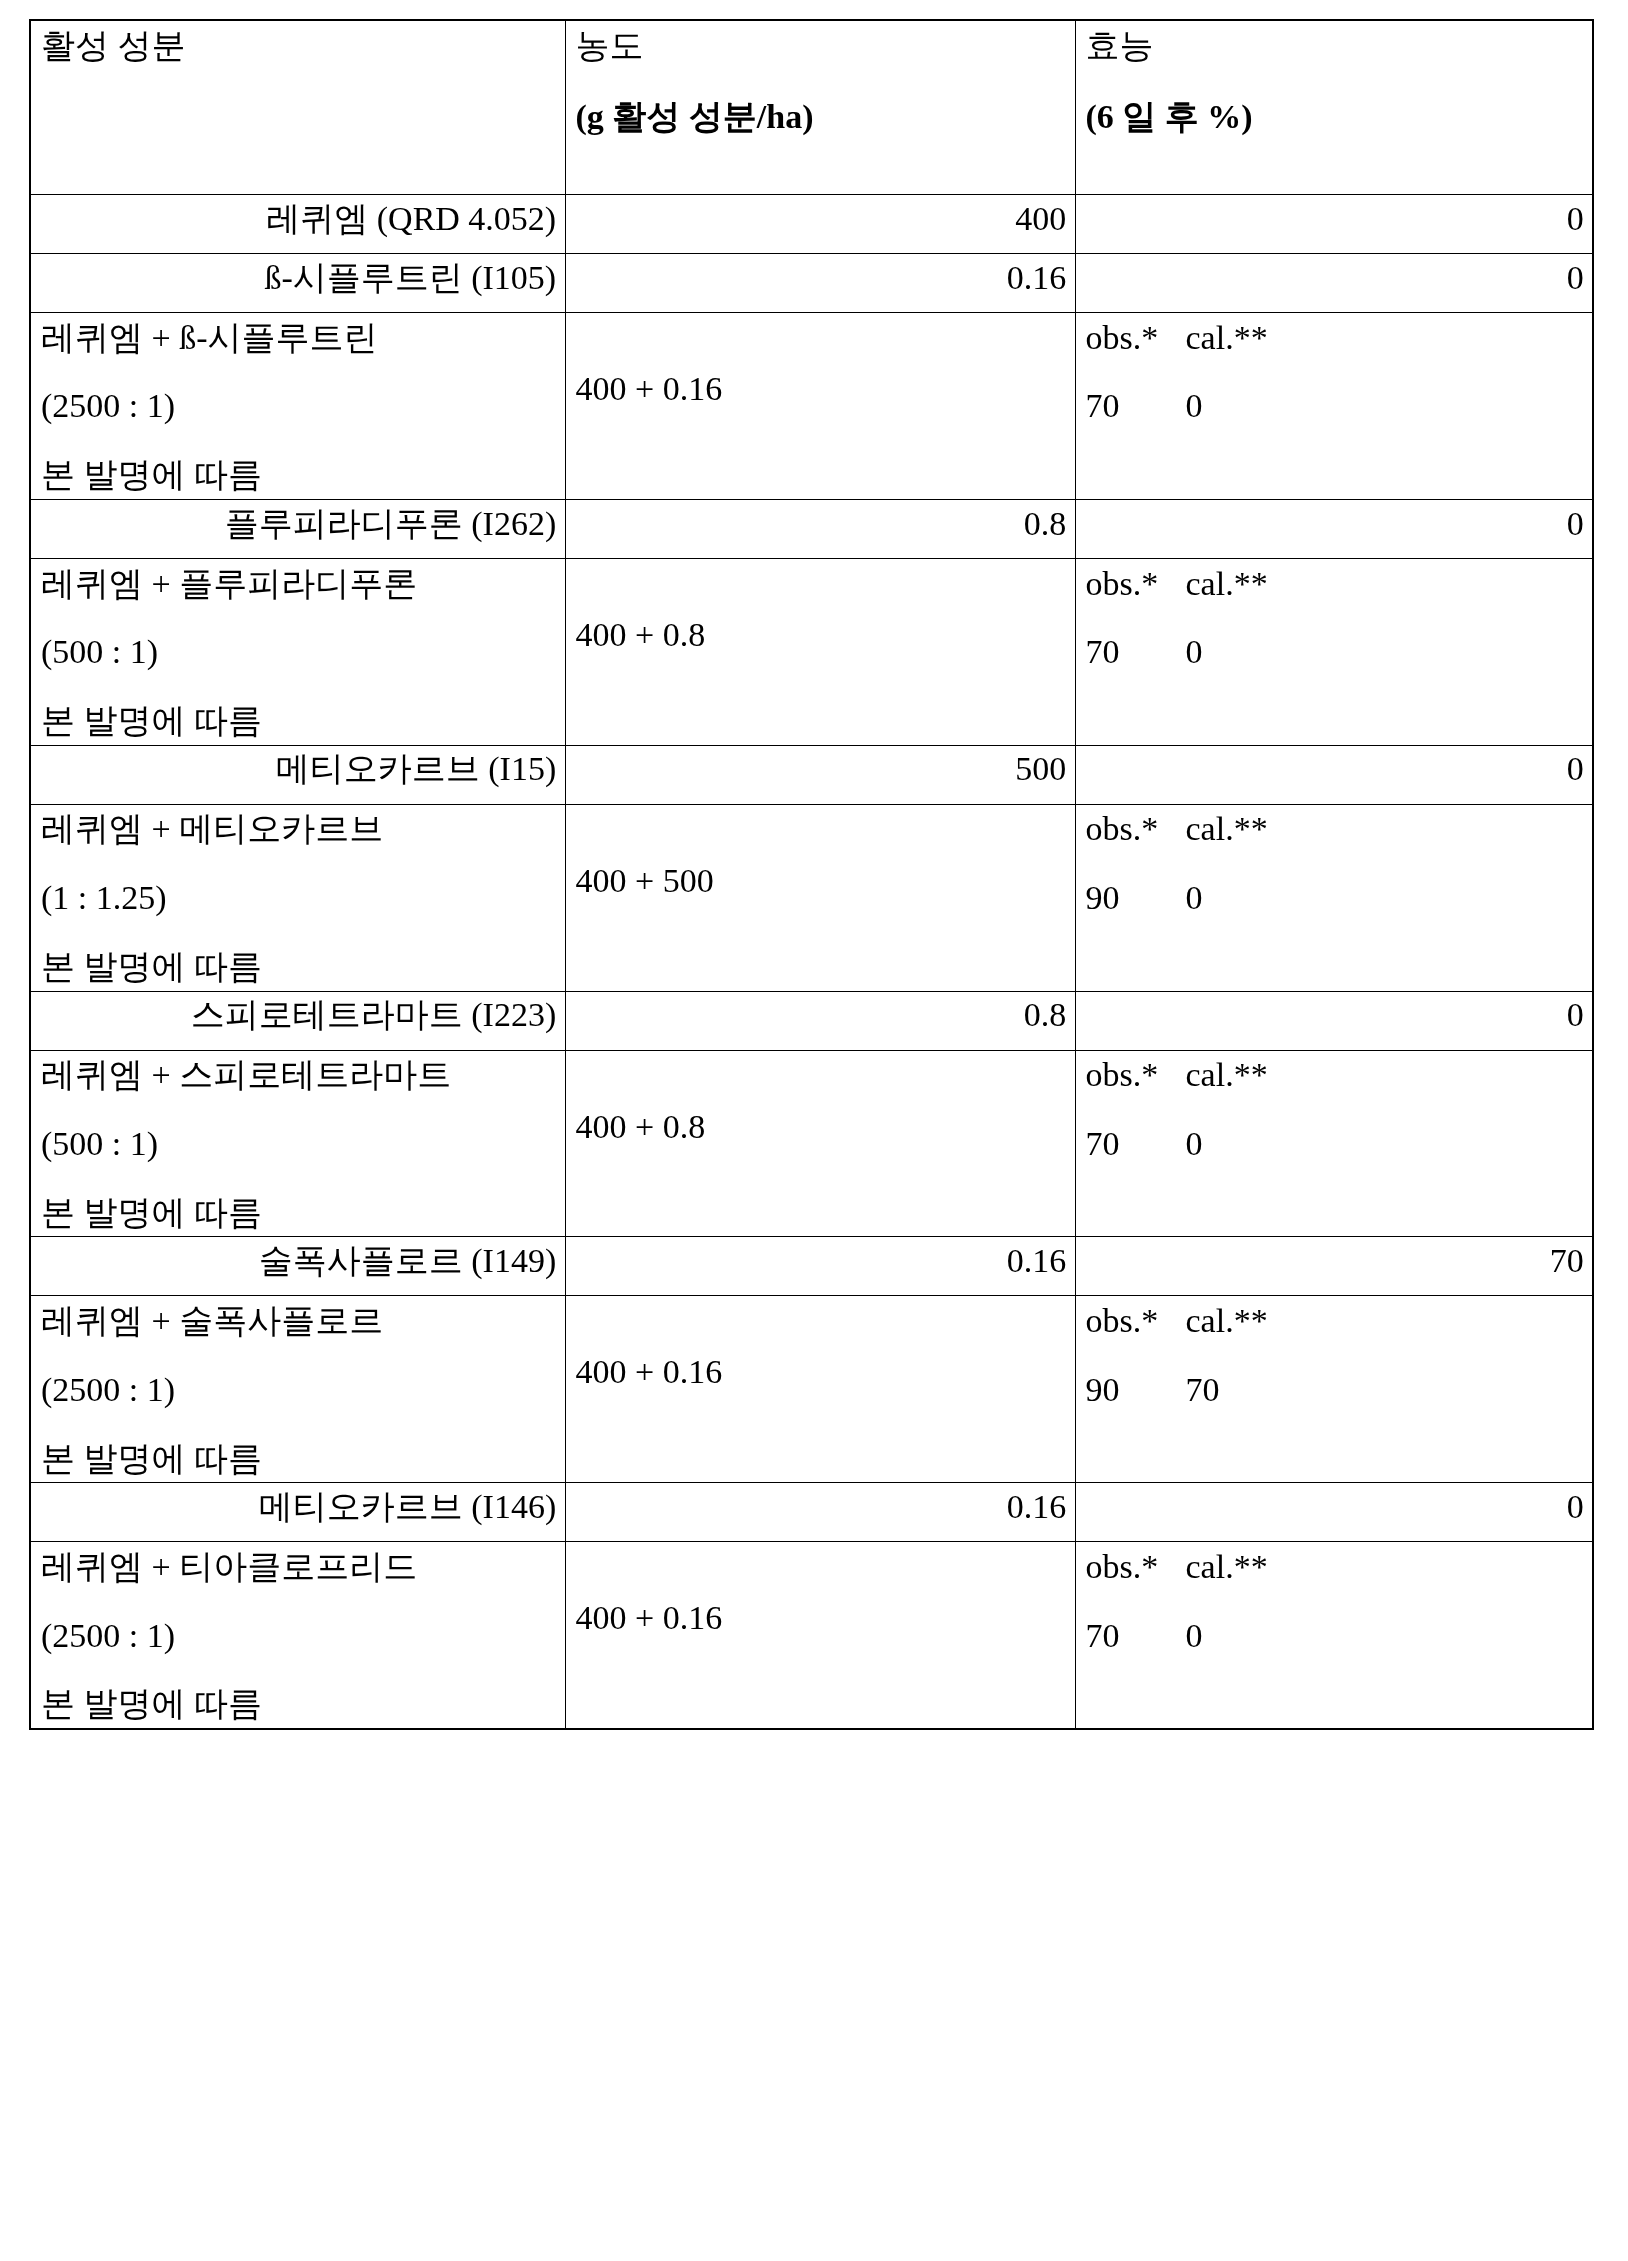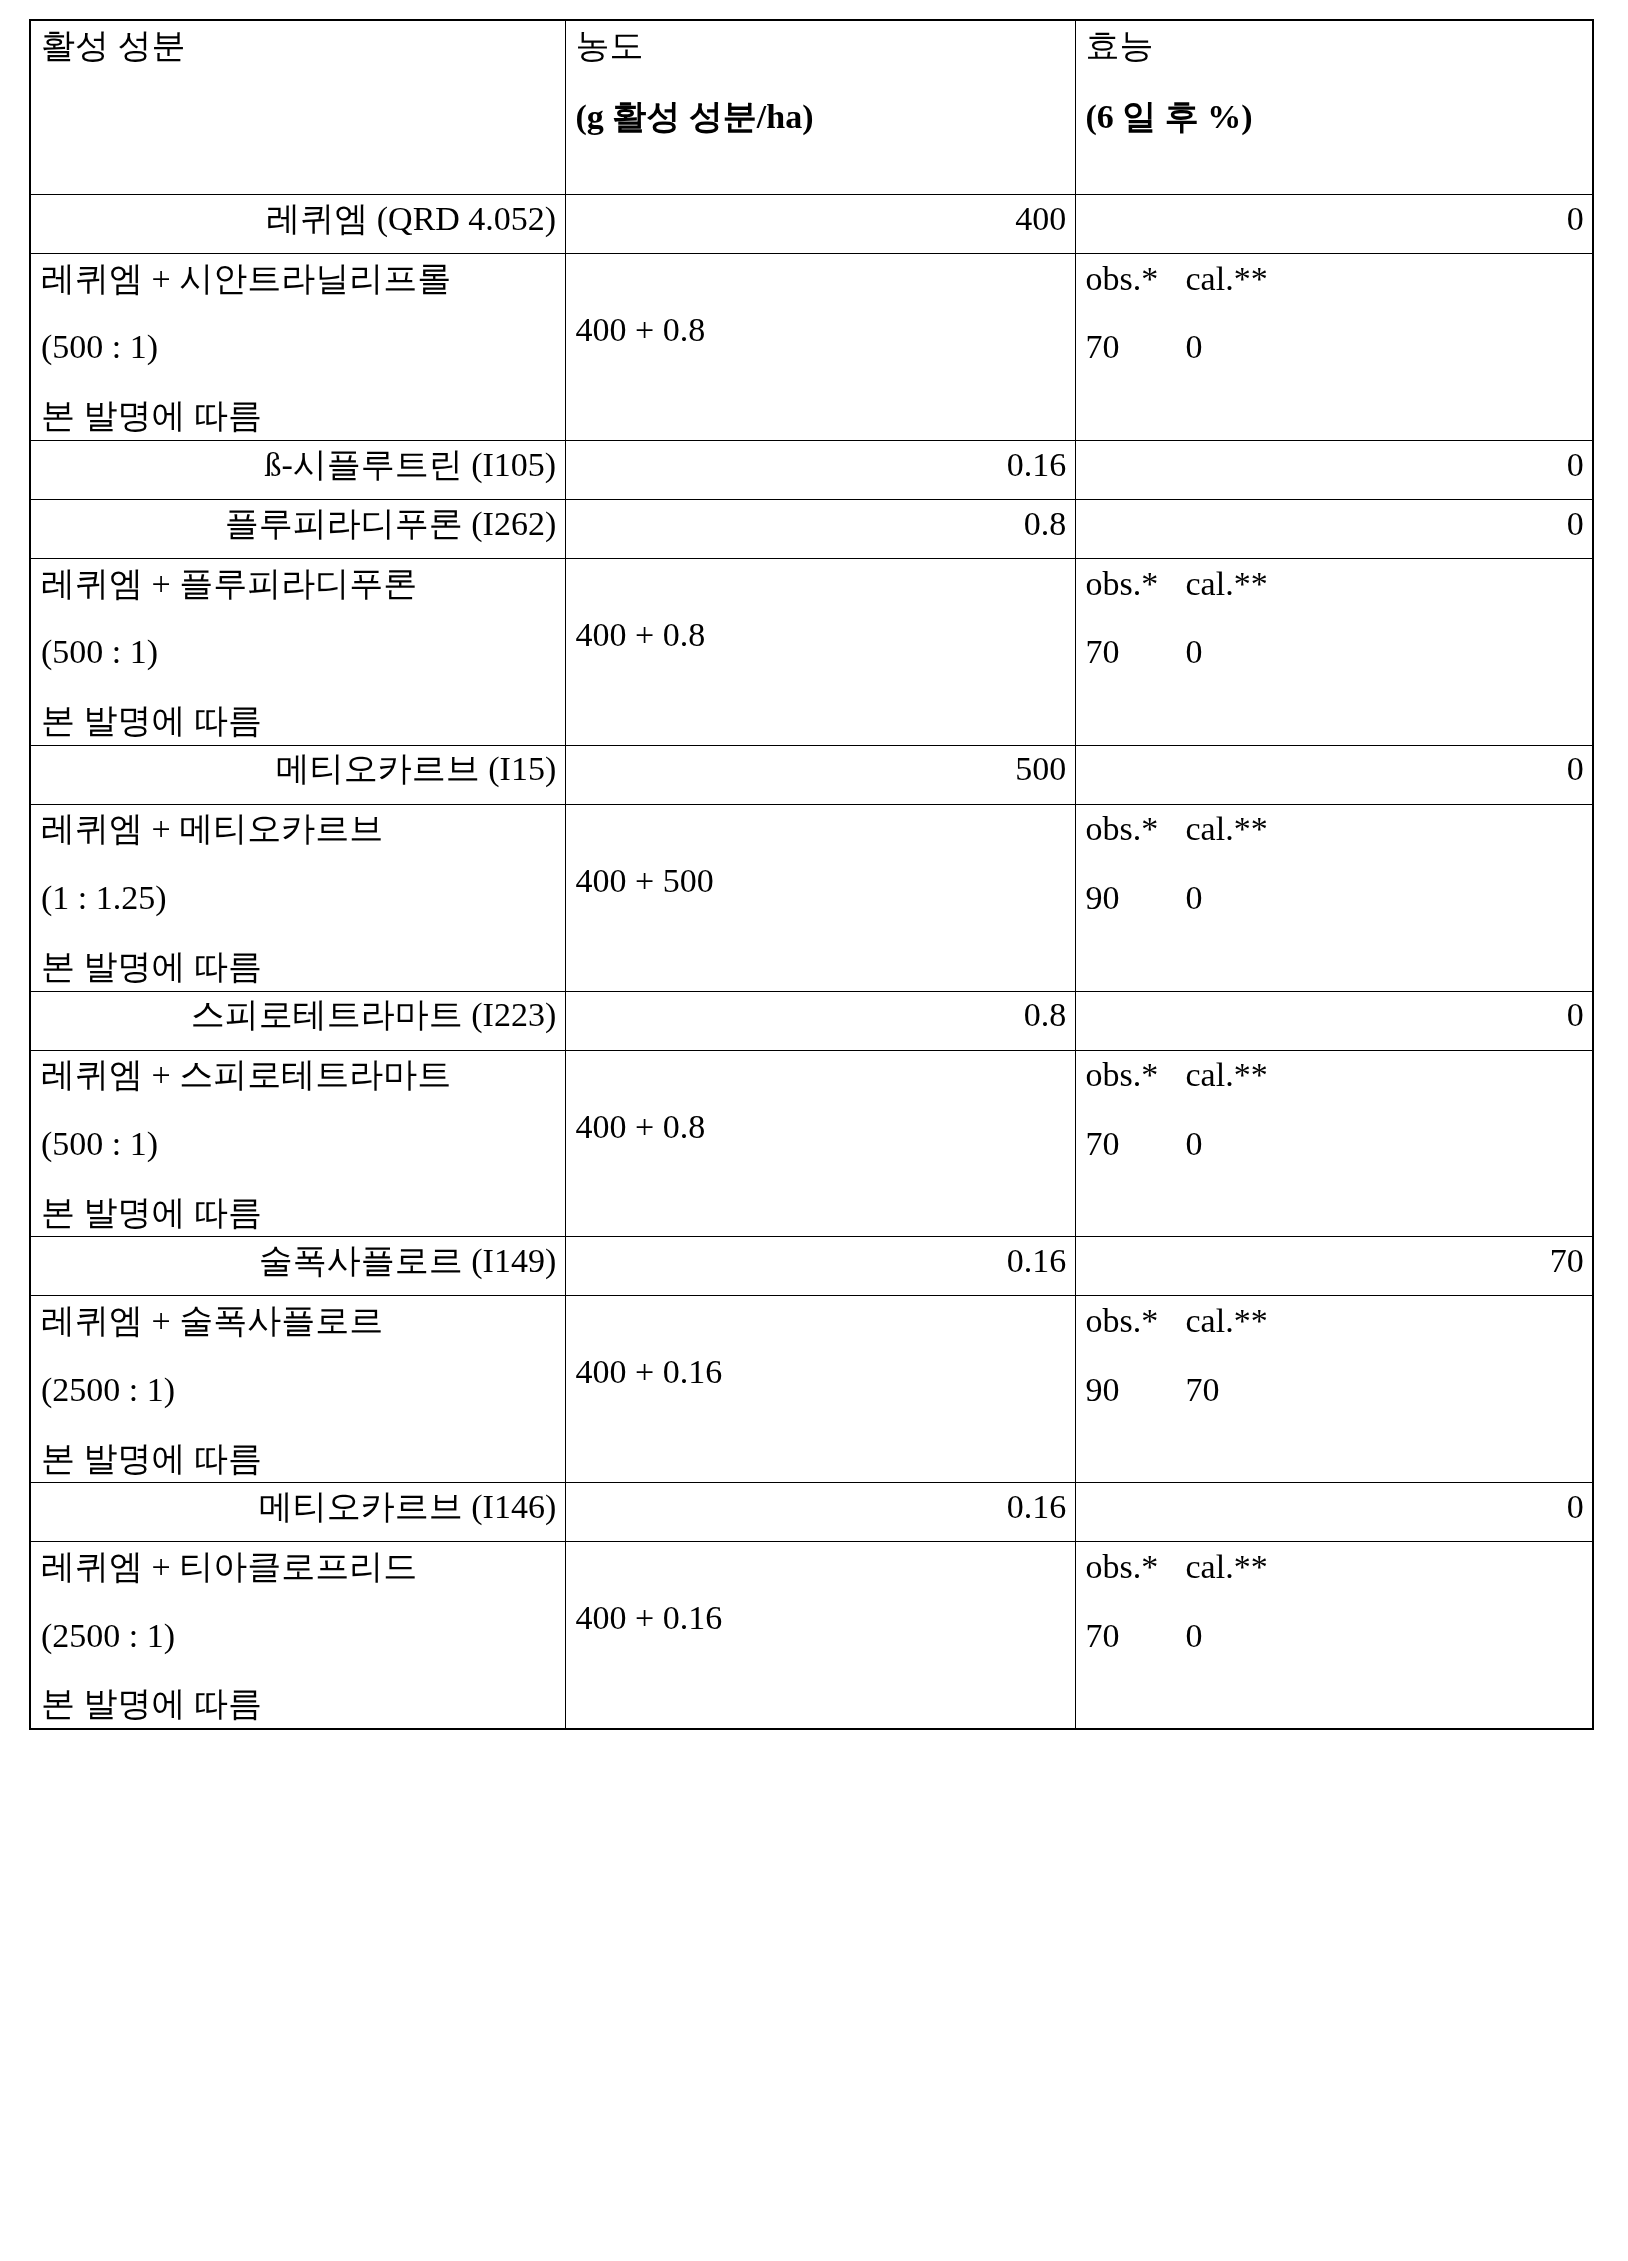--- a/index.html
+++ b/index.html
@@ -146,45 +146,45 @@
           <td>
             <span class="cell-text">레퀴엠 (QRD 4.052)</span>
           </td>
           <td>
             <span class="cell-text">400</span>
           </td>
           <td>
             <span class="cell-text">0</span>
           </td>
         </tr>
-        <tr class="row-combo">
-          <td>
-            <span class="combo-name">레퀴엠 + 시안트라닐리프롤</span>
-            <span class="combo-ratio">(500 : 1)</span>
-            <span class="combo-note">본 발명에 따름</span>
-          </td>
-          <td>
-            <span class="rate-mid">400 + 0.8</span>
+        <tr class="row-single">
+          <td>
+            <span class="cell-text">ß-시플루트린 (I105)</span>
+          </td>
+          <td>
+            <span class="cell-text">0.16</span>
+          </td>
+          <td>
+            <span class="cell-text">0</span>
+          </td>
+        </tr>
+        <tr class="row-combo">
+          <td>
+            <span class="combo-name">레퀴엠 + ß-시플루트린</span>
+            <span class="combo-ratio">(2500 : 1)</span>
+            <span class="combo-note">본 발명에 따름</span>
+          </td>
+          <td>
+            <span class="rate-mid">400 + 0.16</span>
           </td>
           <td>
             <span class="eff-grid">
               <span class="eff-row eff-labels"><span class="eff-label-obs">obs.*</span><span class="eff-label-cal">cal.**</span></span>
               <span class="eff-row eff-values"><span class="eff-val-obs">70</span><span class="eff-val-cal">0</span></span>
             </span>
-          </td>
-        </tr>
-        <tr class="row-single">
-          <td>
-            <span class="cell-text">ß-시플루트린 (I105)</span>
-          </td>
-          <td>
-            <span class="cell-text">0.16</span>
-          </td>
-          <td>
-            <span class="cell-text">0</span>
           </td>
         </tr>
         <tr class="row-single">
           <td>
             <span class="cell-text">플루피라디푸론 (I262)</span>
           </td>
           <td>
             <span class="cell-text">0.8</span>
           </td>
           <td>

